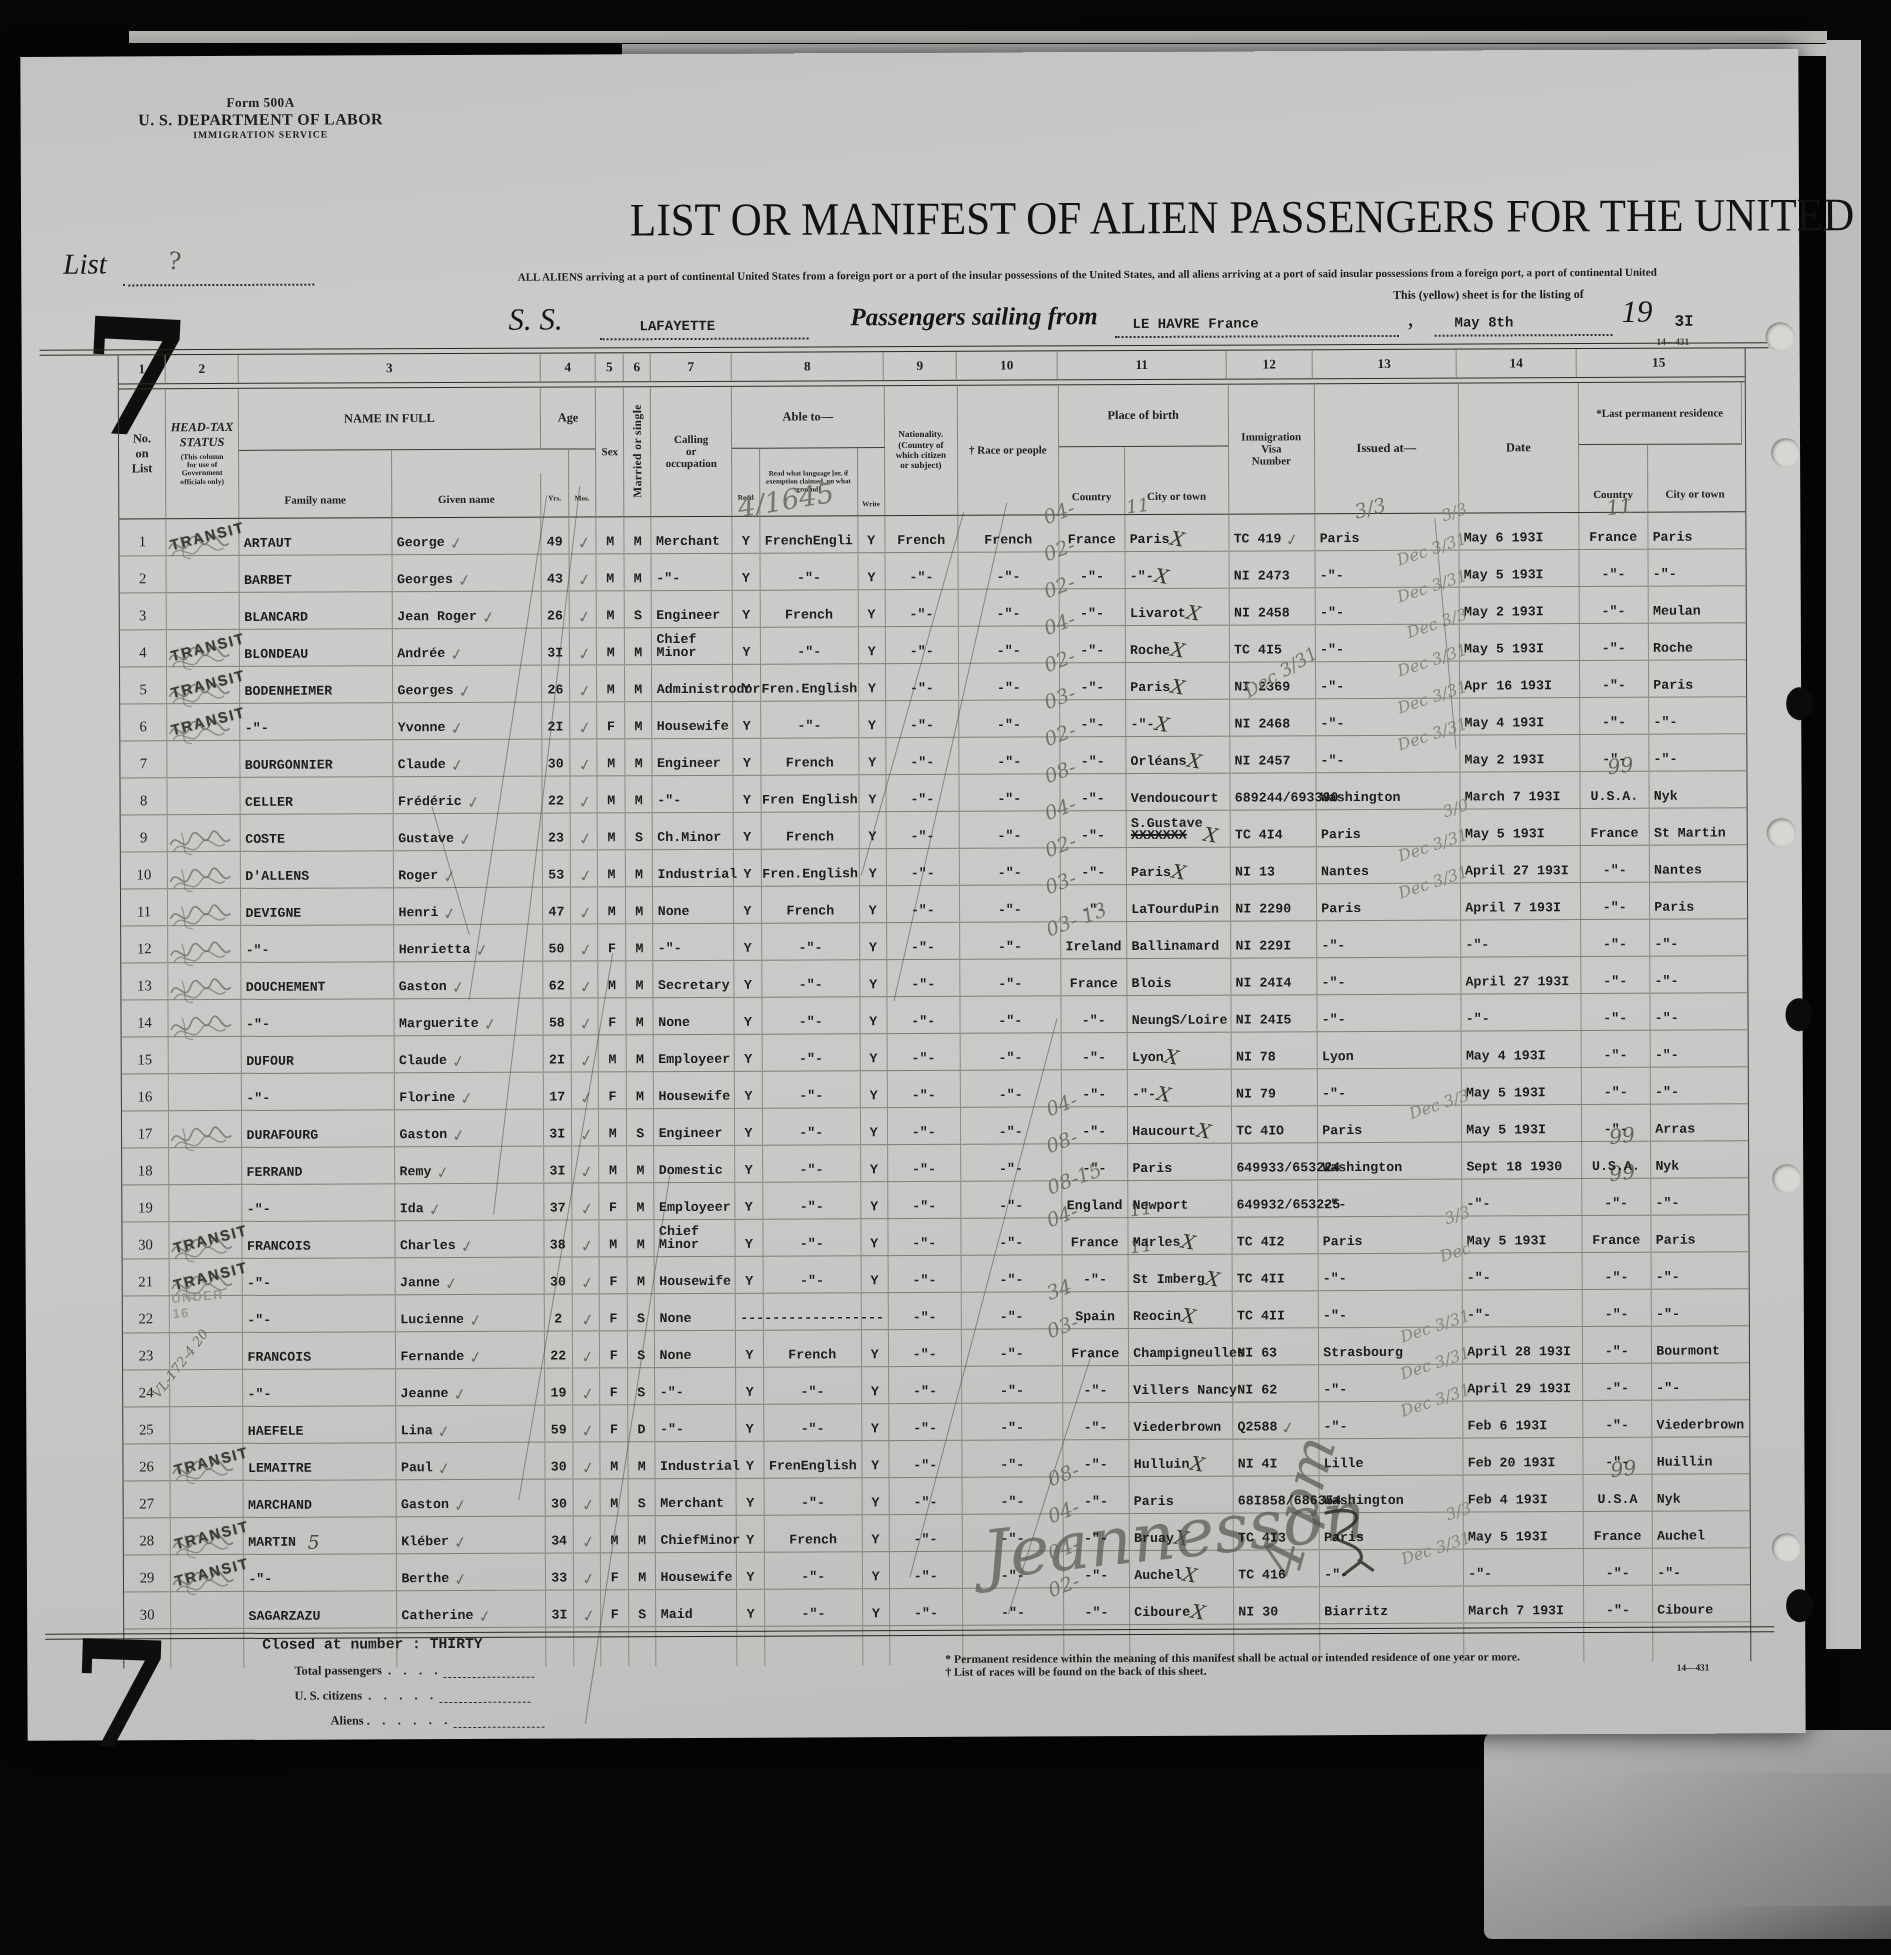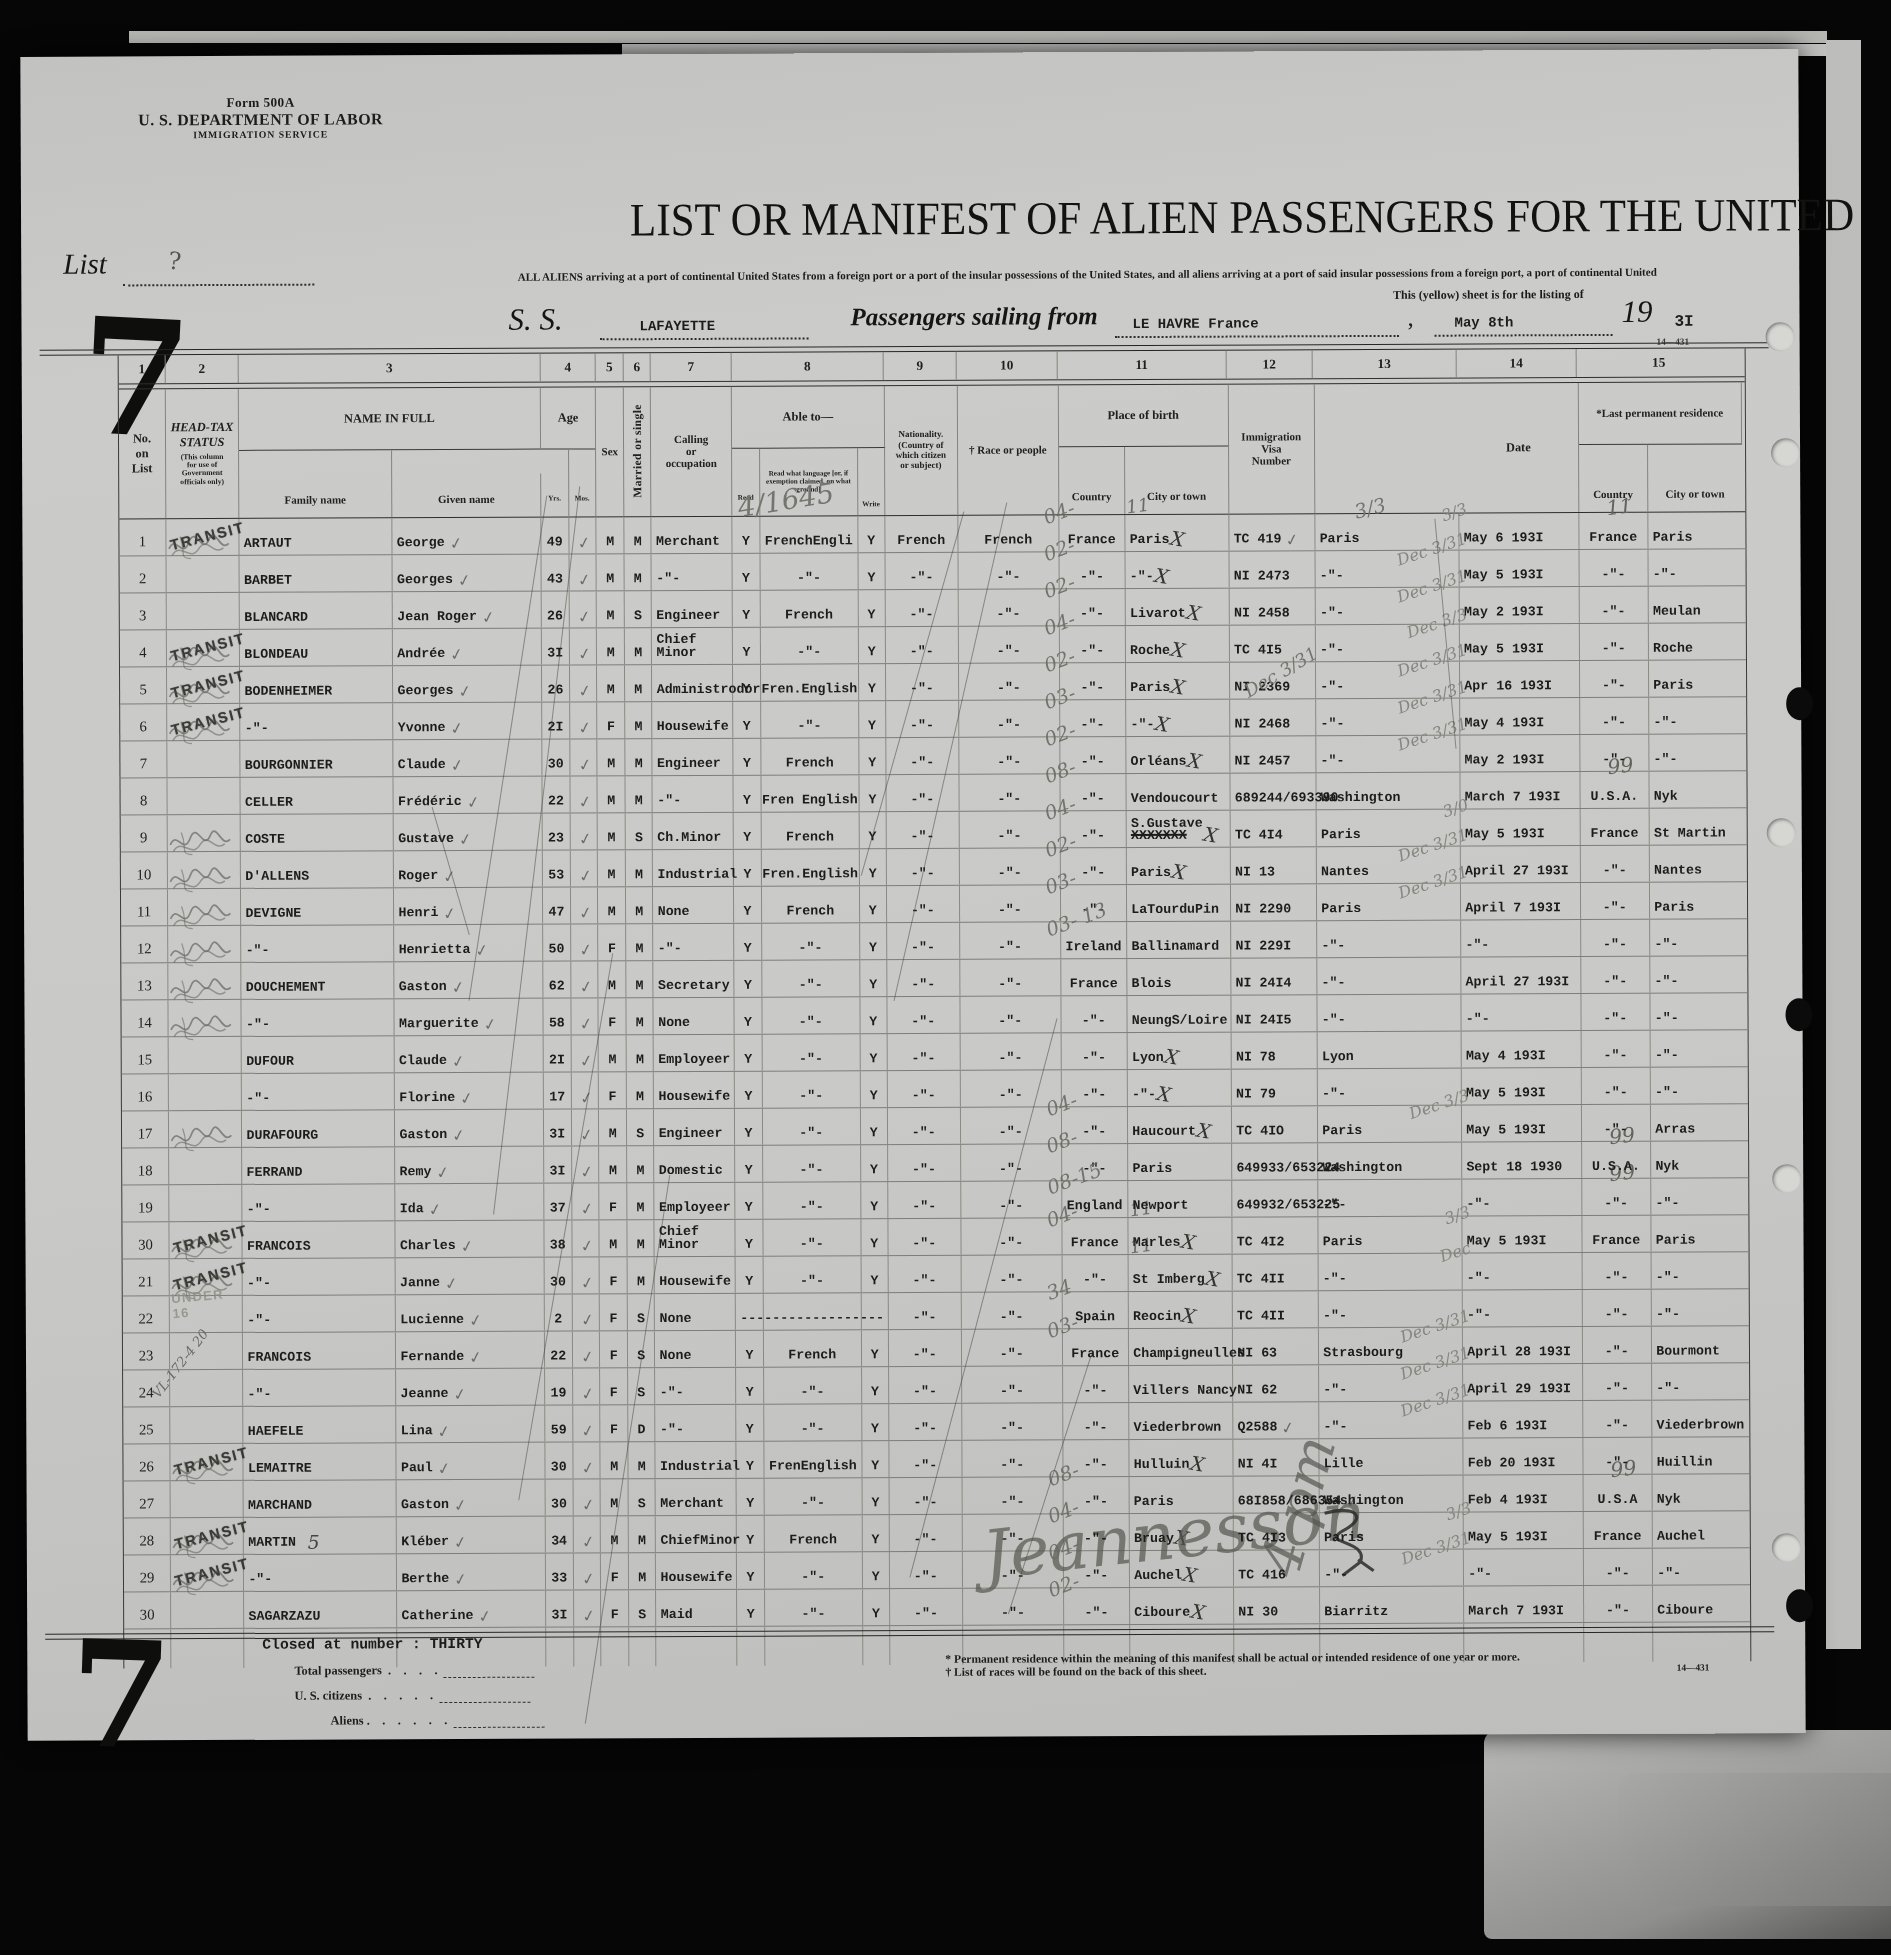--- a/index.html
+++ b/index.html
@@ -192,20 +192,21 @@
 (Country of
 which citizen
 or subject)</div>
         <div class="hc span2 h-sm" style="grid-column:14">† Race or people</div>
         <div class="hc grp h-md" style="grid-column:15/17;grid-row:1;">Place of birth</div>
         <div class="hc h-sm" style="grid-column:15;grid-row:2;align-items:flex-end;padding-bottom:11.6px;">Country</div>
         <div class="hc h-sm" style="grid-column:16;grid-row:2;align-items:flex-end;padding-bottom:11.6px;">City or town</div>
         <div class="hc span2 h-sm" style="grid-column:17">Immigration
 Visa
 Number</div>
+        <div class="hc span2 h-md" style="grid-column:18">Issued at—</div>
         <div class="hc span2 h-md" style="grid-column:19">Date</div>
         <div class="hc grp h-sm" style="grid-column:20/22;grid-row:1;">*Last permanent residence</div>
         <div class="hc h-sm" style="grid-column:20;grid-row:2;align-items:flex-end;padding-bottom:11.6px;">Country</div>
         <div class="hc h-sm" style="grid-column:21;grid-row:2;align-items:flex-end;padding-bottom:11.6px;border-right:none;">City or town</div>
       </div>
 
       <div id="rows">
           <div class="trow">
             <div class="cell c-no ctr">
               <span class="pn">1</span>

